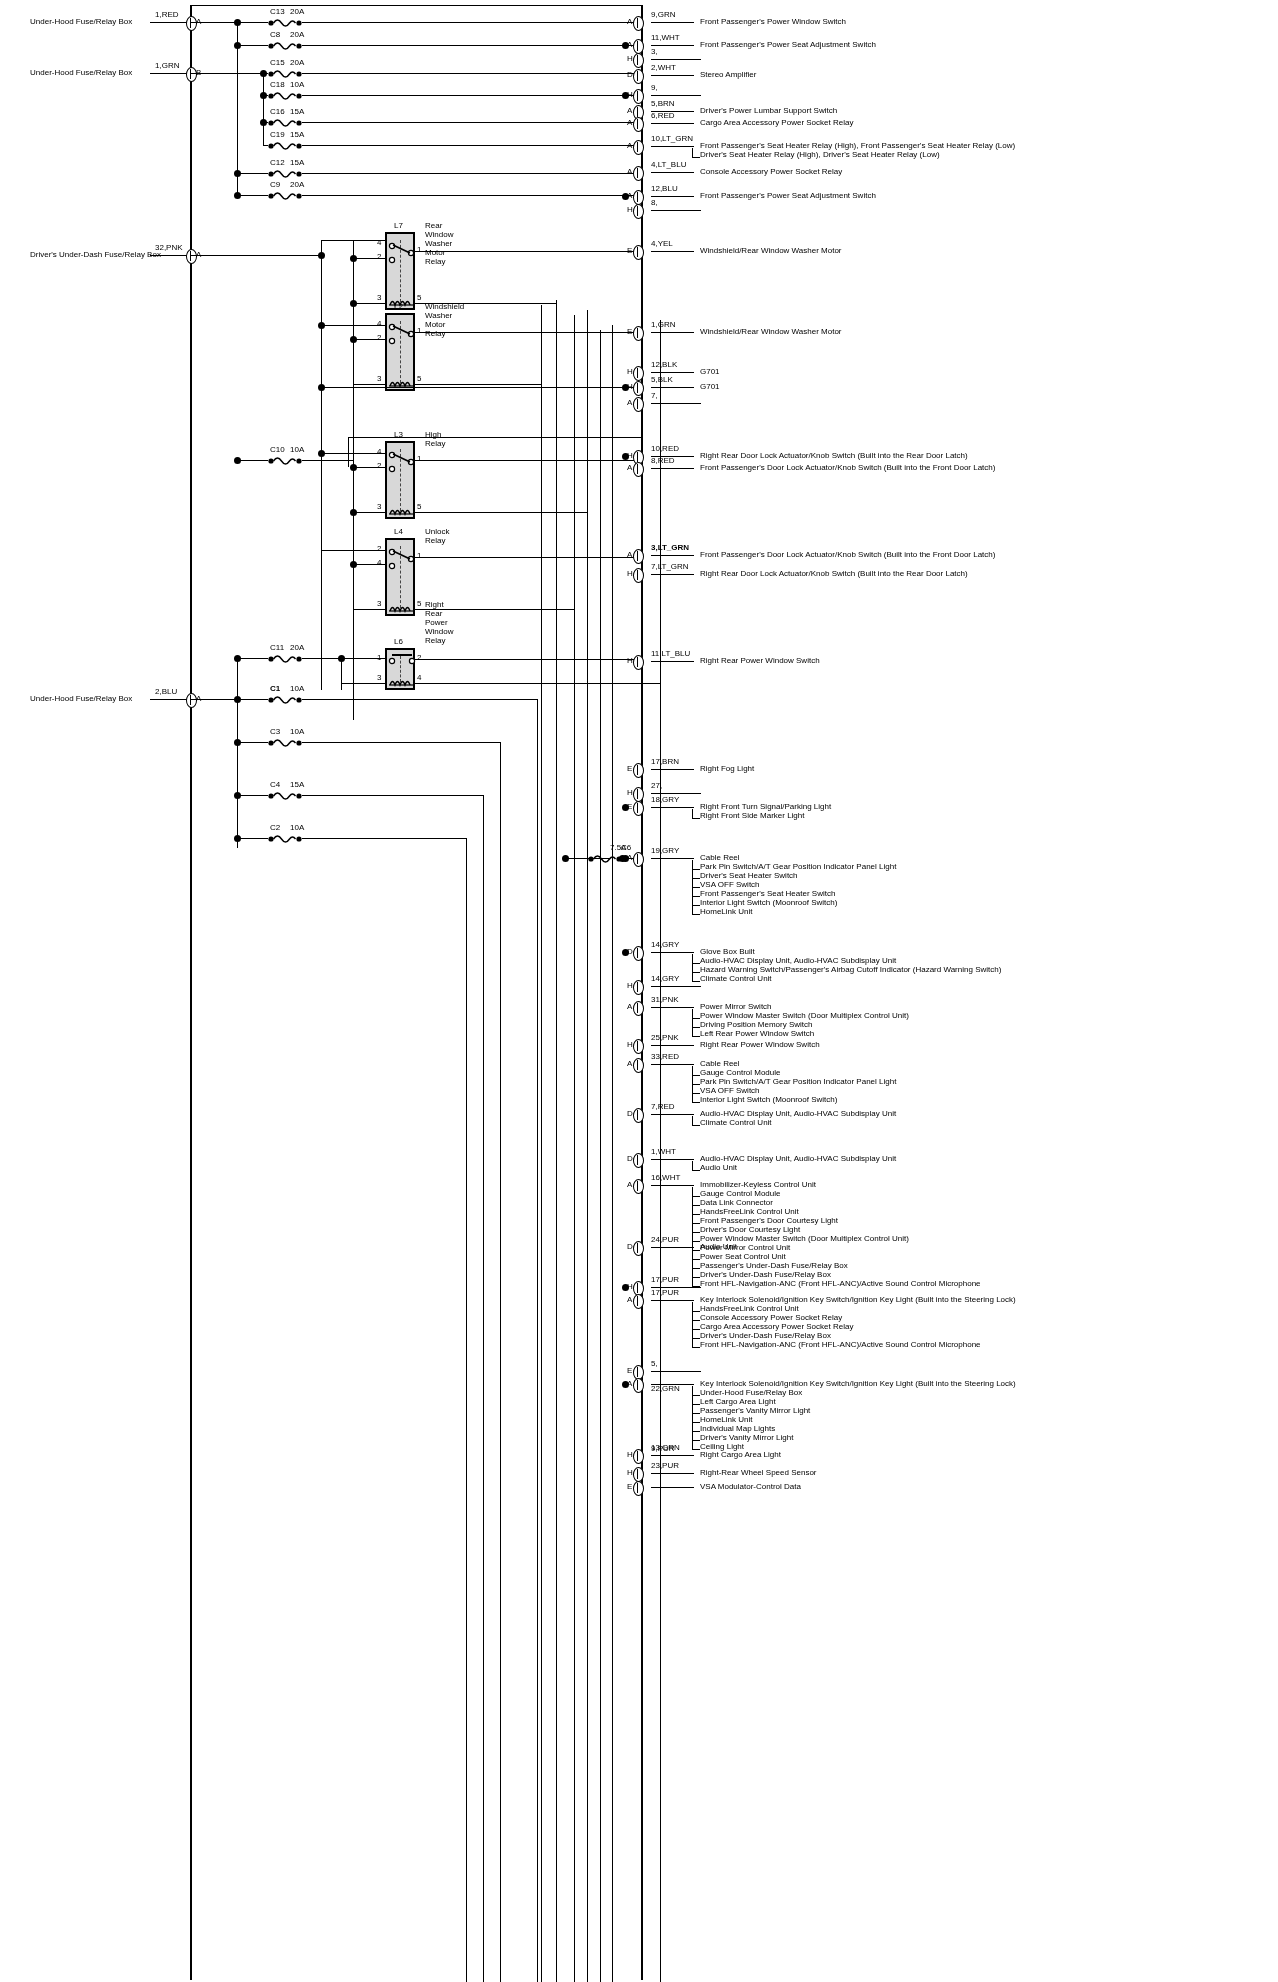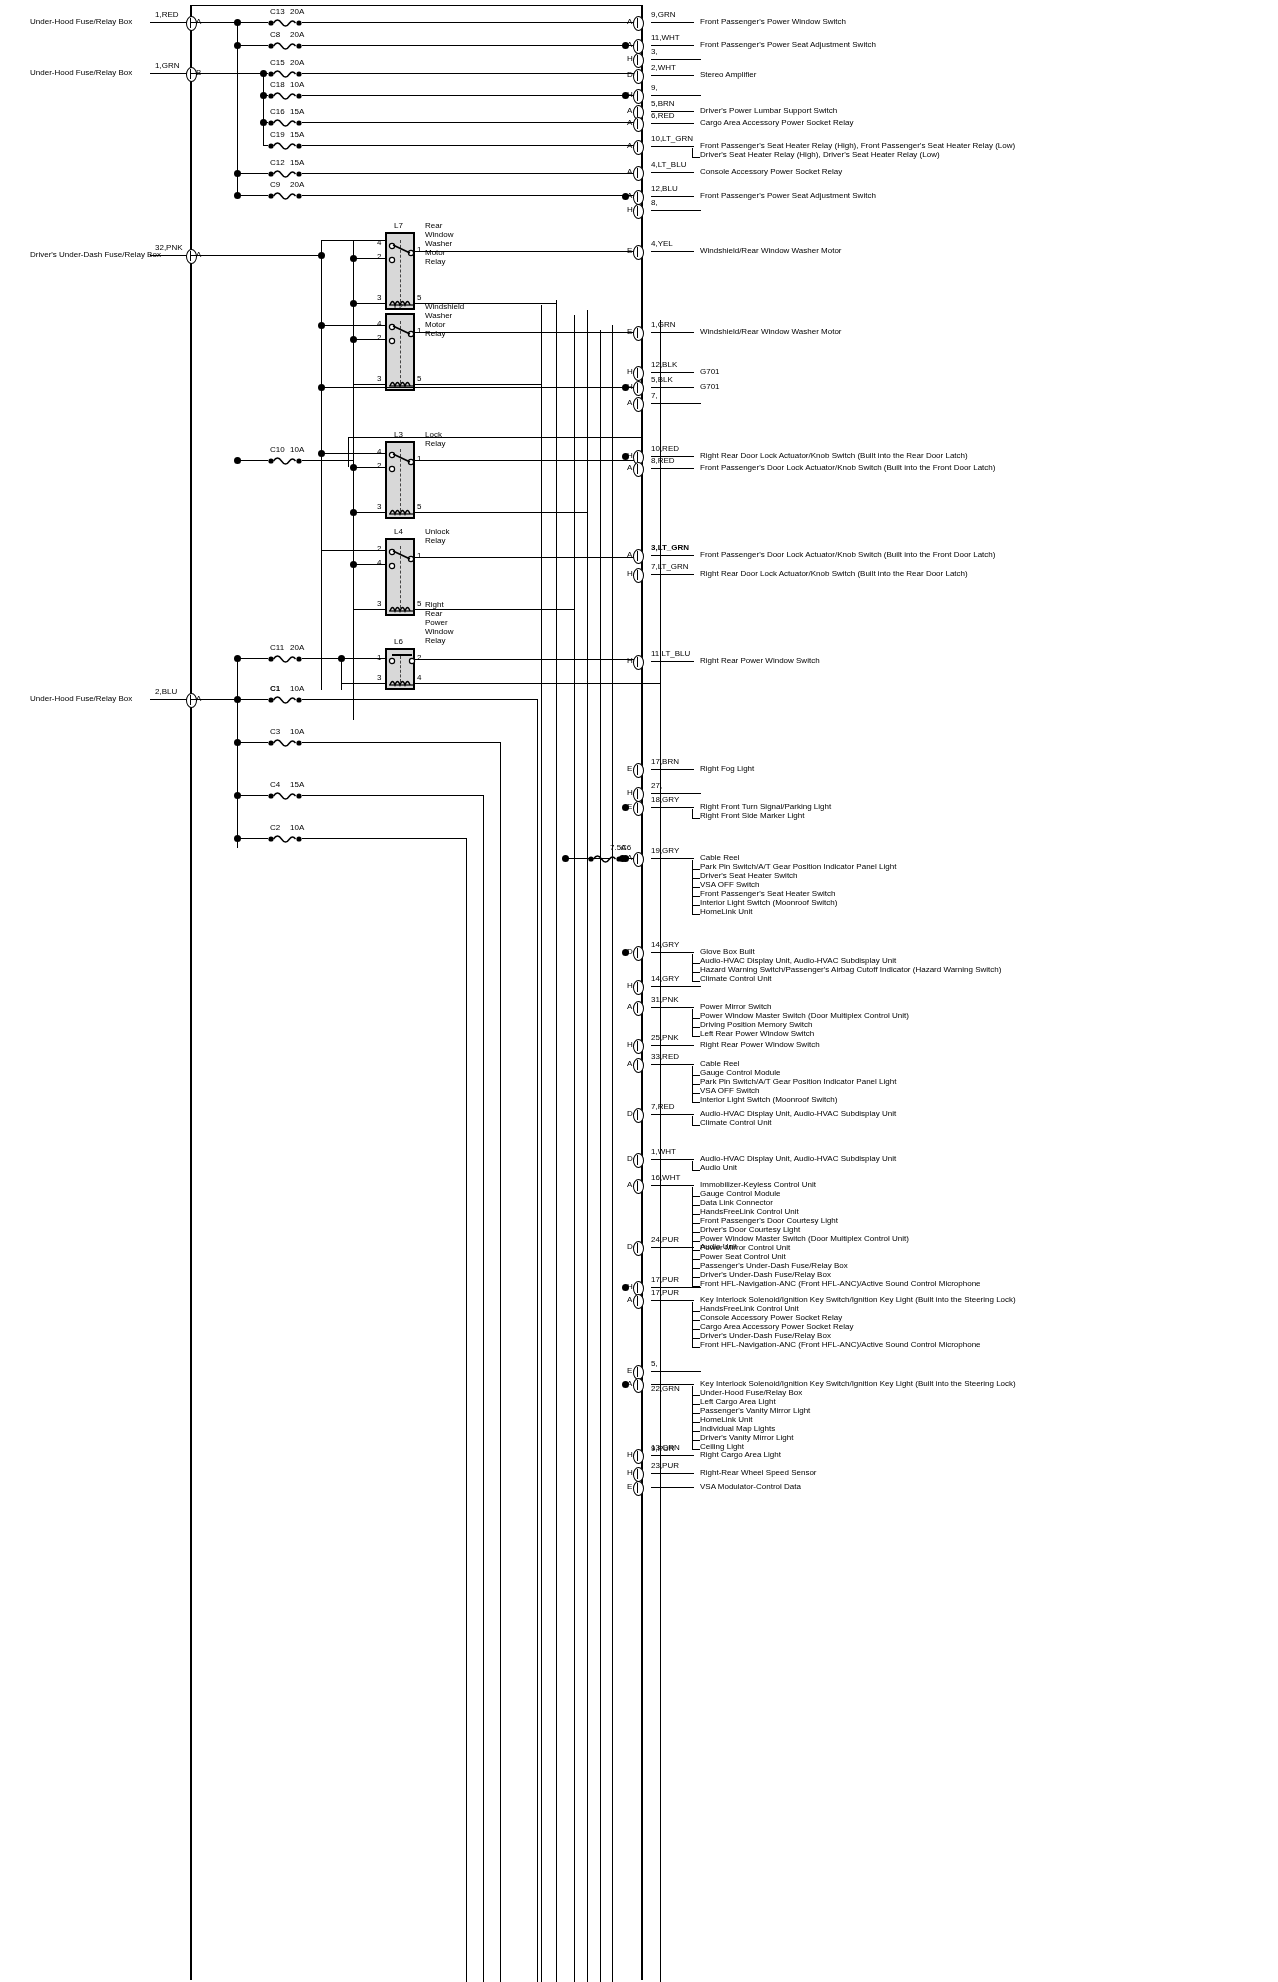--- a/index.html
+++ b/index.html
@@ -200,21 +200,21 @@
         <circle cx="5" cy="12" r="2.6" fill="#fff" stroke="#000" stroke-width="1.2"></circle>
         <circle cx="5" cy="26" r="2.6" fill="#fff" stroke="#000" stroke-width="1.2"></circle>
         <circle cx="24" cy="19" r="2.6" fill="#fff" stroke="#000" stroke-width="1.2"></circle>
         <line x1="6" y1="11" x2="23" y2="19" stroke="#000" stroke-width="1.6"></line>
         <path d="M3 71 q2.5 -7 5 0 q2.5 -7 5 0 q2.5 -7 5 0 q2.5 -7 5 0" stroke="#000" stroke-width="1.4" fill="none"></path>
         <line x1="2" y1="71" x2="28" y2="71" stroke="#000" stroke-width="1.2"></line>
       </svg>
     </div>
     <div class="lbl" style="left: 394px; top: 430px;">L3</div>
     <div class="relaylbl" style="left: 425px; top: 430px;">
-      <div>Lock</div>
+      <div>High</div>
       <div>Relay</div>
     </div>
     <div class="lbl" style="left: 377px; top: 447px;">4</div>
     <div class="lbl" style="left: 377px; top: 461px;">2</div>
     <div class="lbl" style="left: 417px; top: 454px;">1</div>
     <div class="lbl" style="left: 377px; top: 502px;">3</div>
     <div class="lbl" style="left: 417px; top: 502px;">5</div>
     <div class="relay" style="left: 385px; top: 538px; width: 30px; height: 78px;">
       <div class="dash"></div>
       <svg width="30" height="78" style="position: absolute; left: 0px; top: 0px;">

